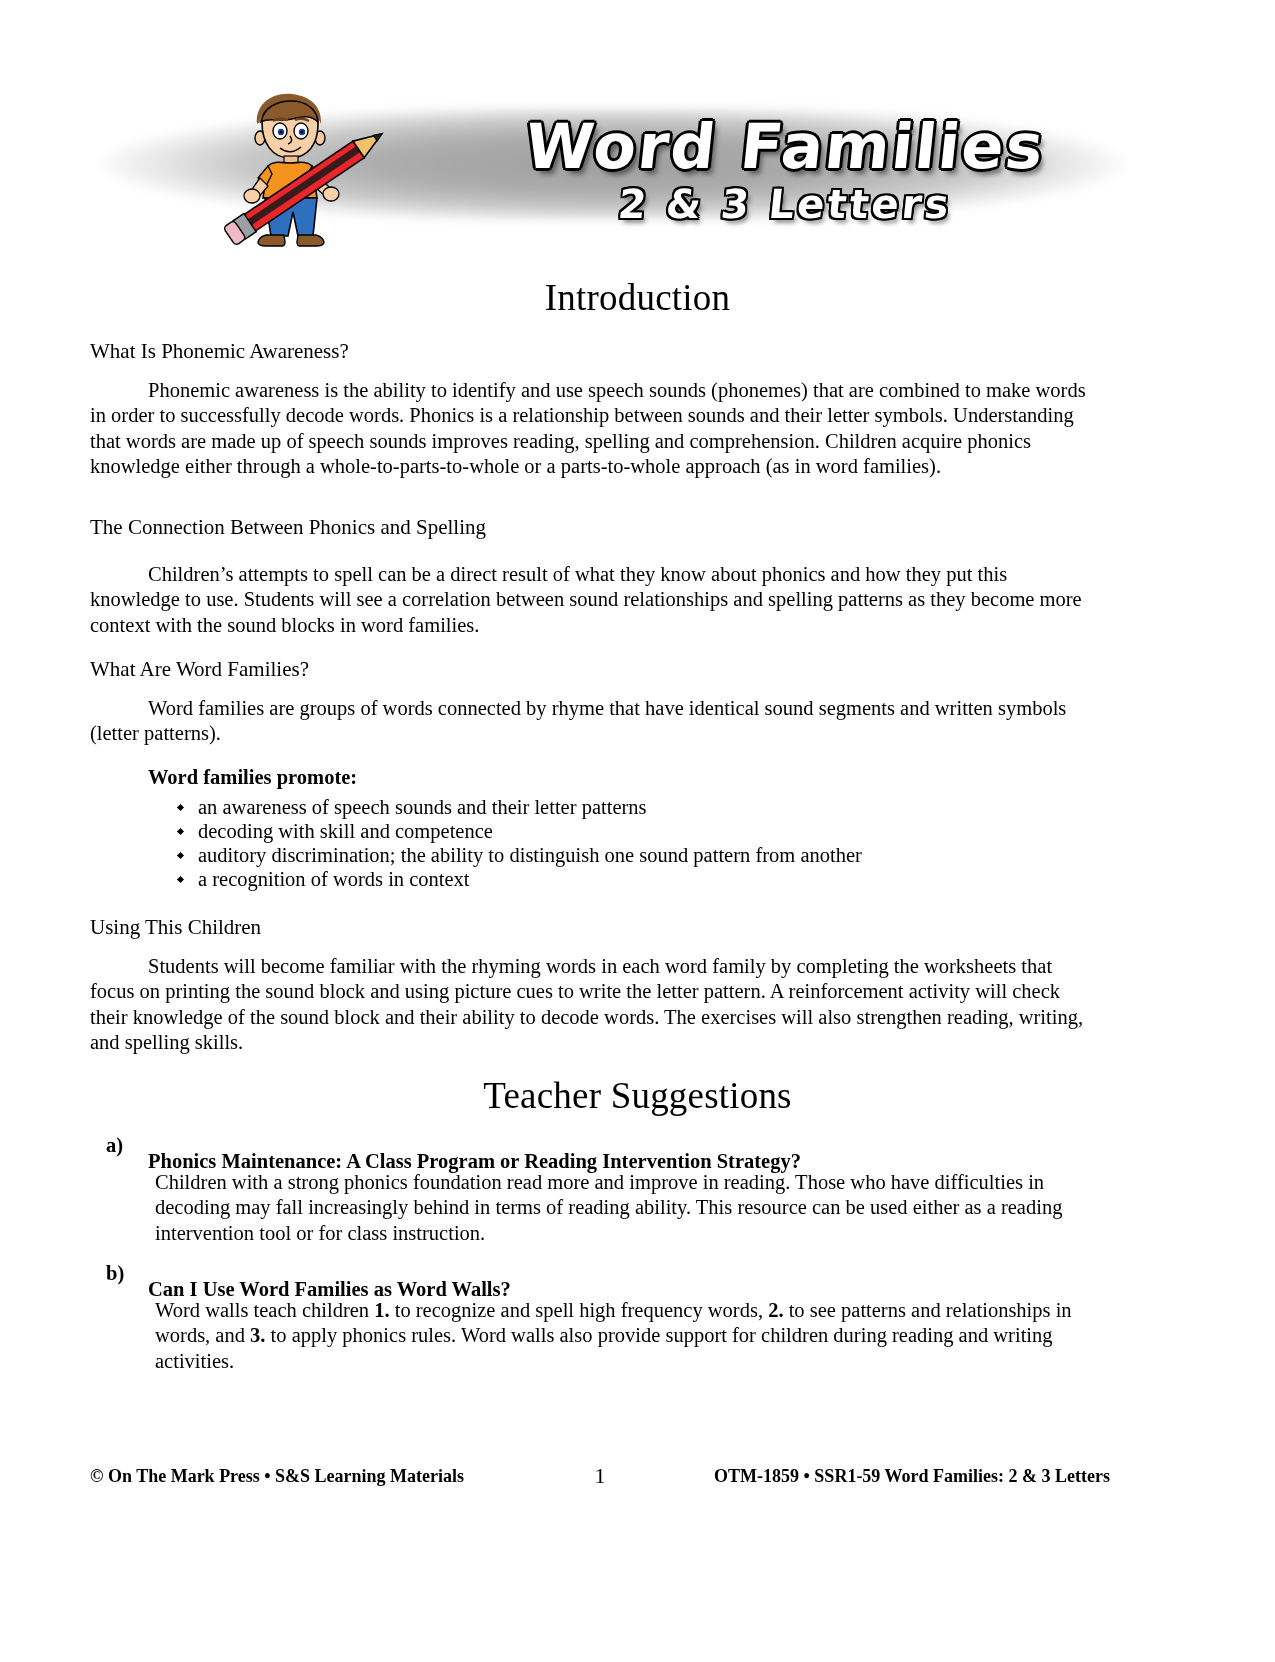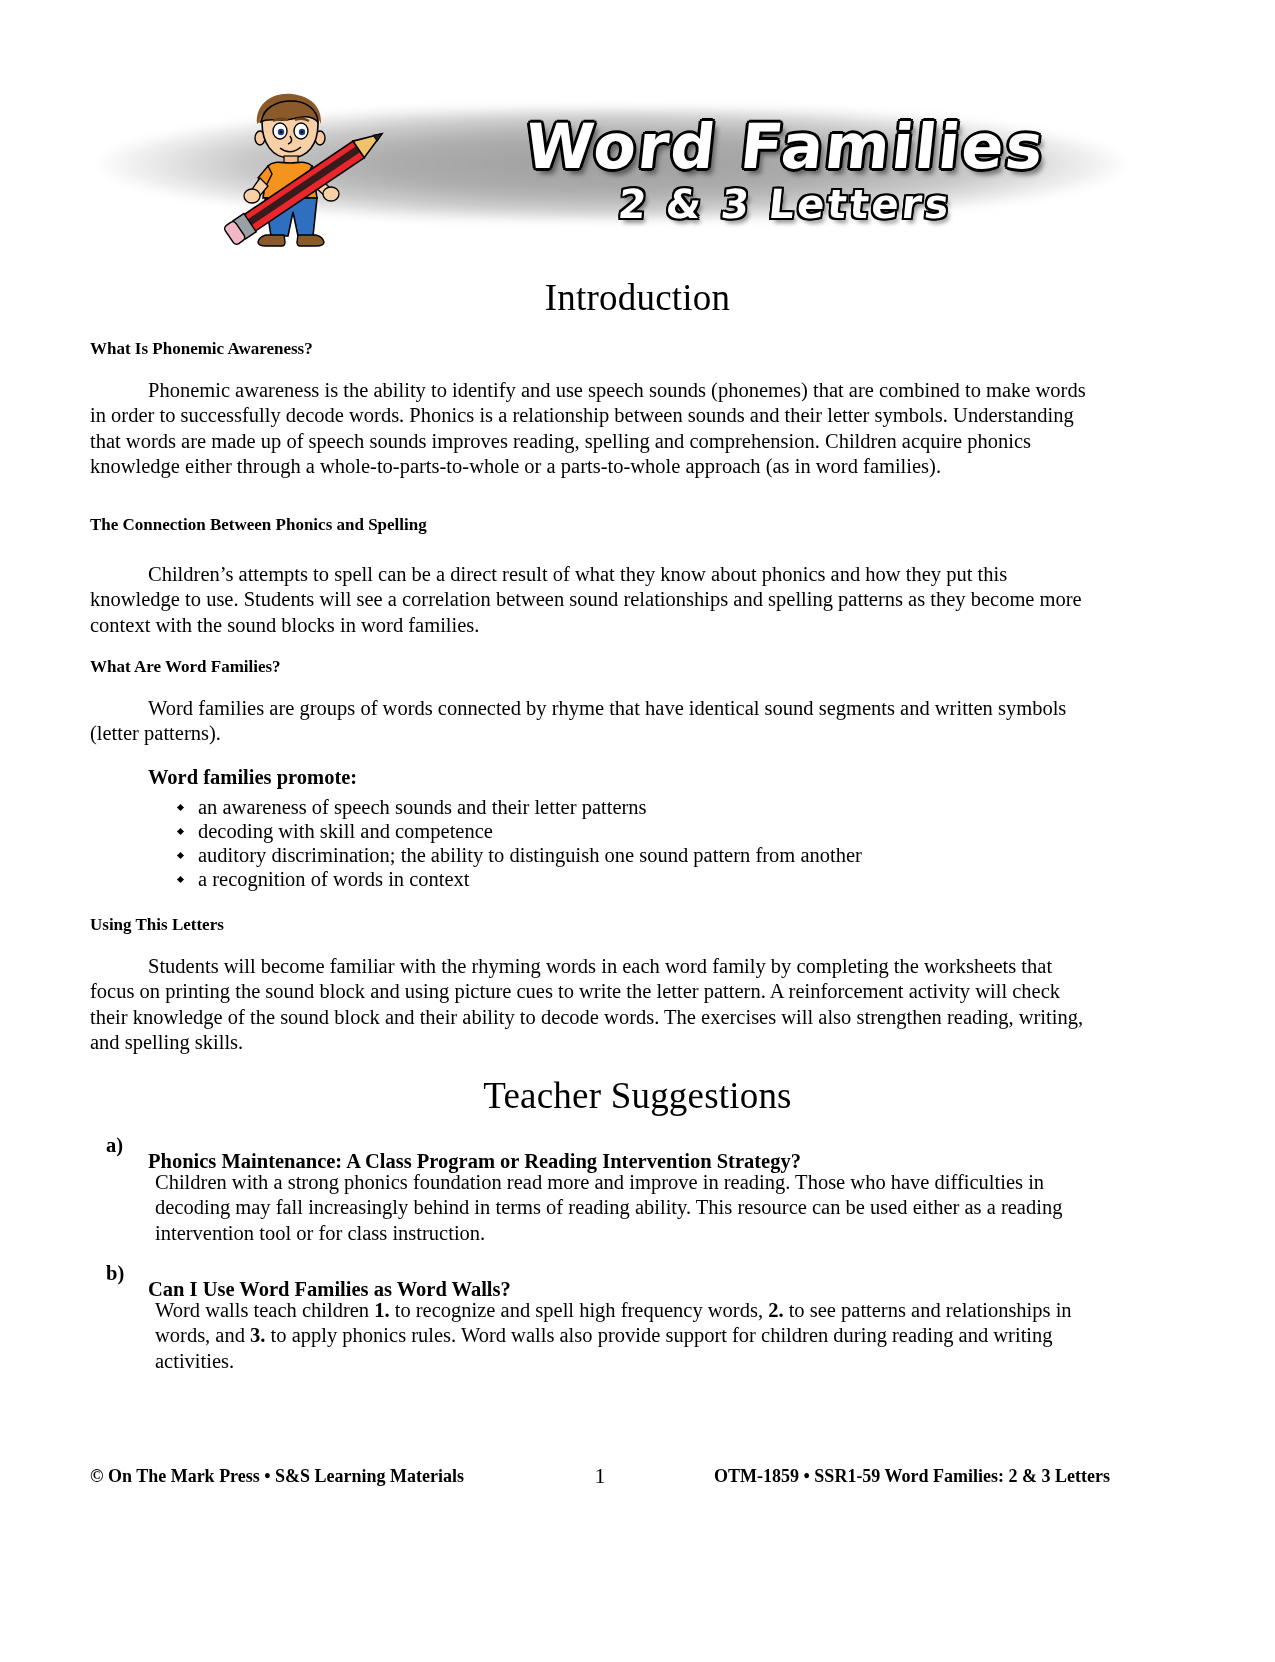--- a/index.html
+++ b/index.html
@@ -98,22 +98,22 @@
     font-weight: normal;
     font-size: 37px;
     letter-spacing: 0.2px;
   }
   #introduction-heading { top: 276px; left: 0; }
   #teacher-suggestions-heading { top: 1074px; left: 0; }
 
   .sec-head {
     position: absolute;
     font-family: "Liberation Serif", serif;
-    font-weight: bold;
-    font-size: 17px;
+    font-weight: normal;
+    font-size: 21px;
     left: 90px;
   }
 
   .para {
     position: absolute;
     left: 90px;
     width: 1000px;
     font-size: 20.5px;
     line-height: 25.4px;
     text-align: left;
@@ -280,21 +280,21 @@
   <div class="para" style="top:696px;">Word families are groups of words connected by rhyme that have identical sound segments and written symbols (letter patterns).</div>
 
   <div class="sub-head" style="top:758px;margin-top:8px;">Word families promote:</div>
   <ul class="bullets">
     <li>an awareness of speech sounds and their letter patterns</li>
     <li>decoding with skill and competence</li>
     <li>auditory discrimination; the ability to distinguish one sound pattern from another</li>
     <li>a recognition of words in context</li>
   </ul>
 
-  <div class="sec-head" style="top:915px;">Using This Letters</div>
+  <div class="sec-head" style="top:915px;">Using This Children</div>
   <div class="para" style="top:954px;">Students will become familiar with the rhyming words in each word family by completing the worksheets that focus on printing the sound block and using picture cues to write the letter pattern.  A reinforcement activity will check their knowledge of the sound block and their ability to decode words.  The exercises will also strengthen reading, writing, and spelling skills.</div>
 
   <h1 class="doc-h1" id="teacher-suggestions-heading">Teacher Suggestions</h1>
 
   <div class="ts-item" style="top:1134px;">
     <div class="ts-label">a)</div>
     <div class="ts-title">Phonics Maintenance:  A Class Program or Reading Intervention Strategy?</div>
     <div class="ts-body" style="top:36px;">Children with a strong phonics foundation read more and improve in reading.  Those who have difficulties in decoding may fall increasingly behind in terms of reading ability.  This resource can be used either as a reading intervention tool or for class instruction.</div>
   </div>
 

